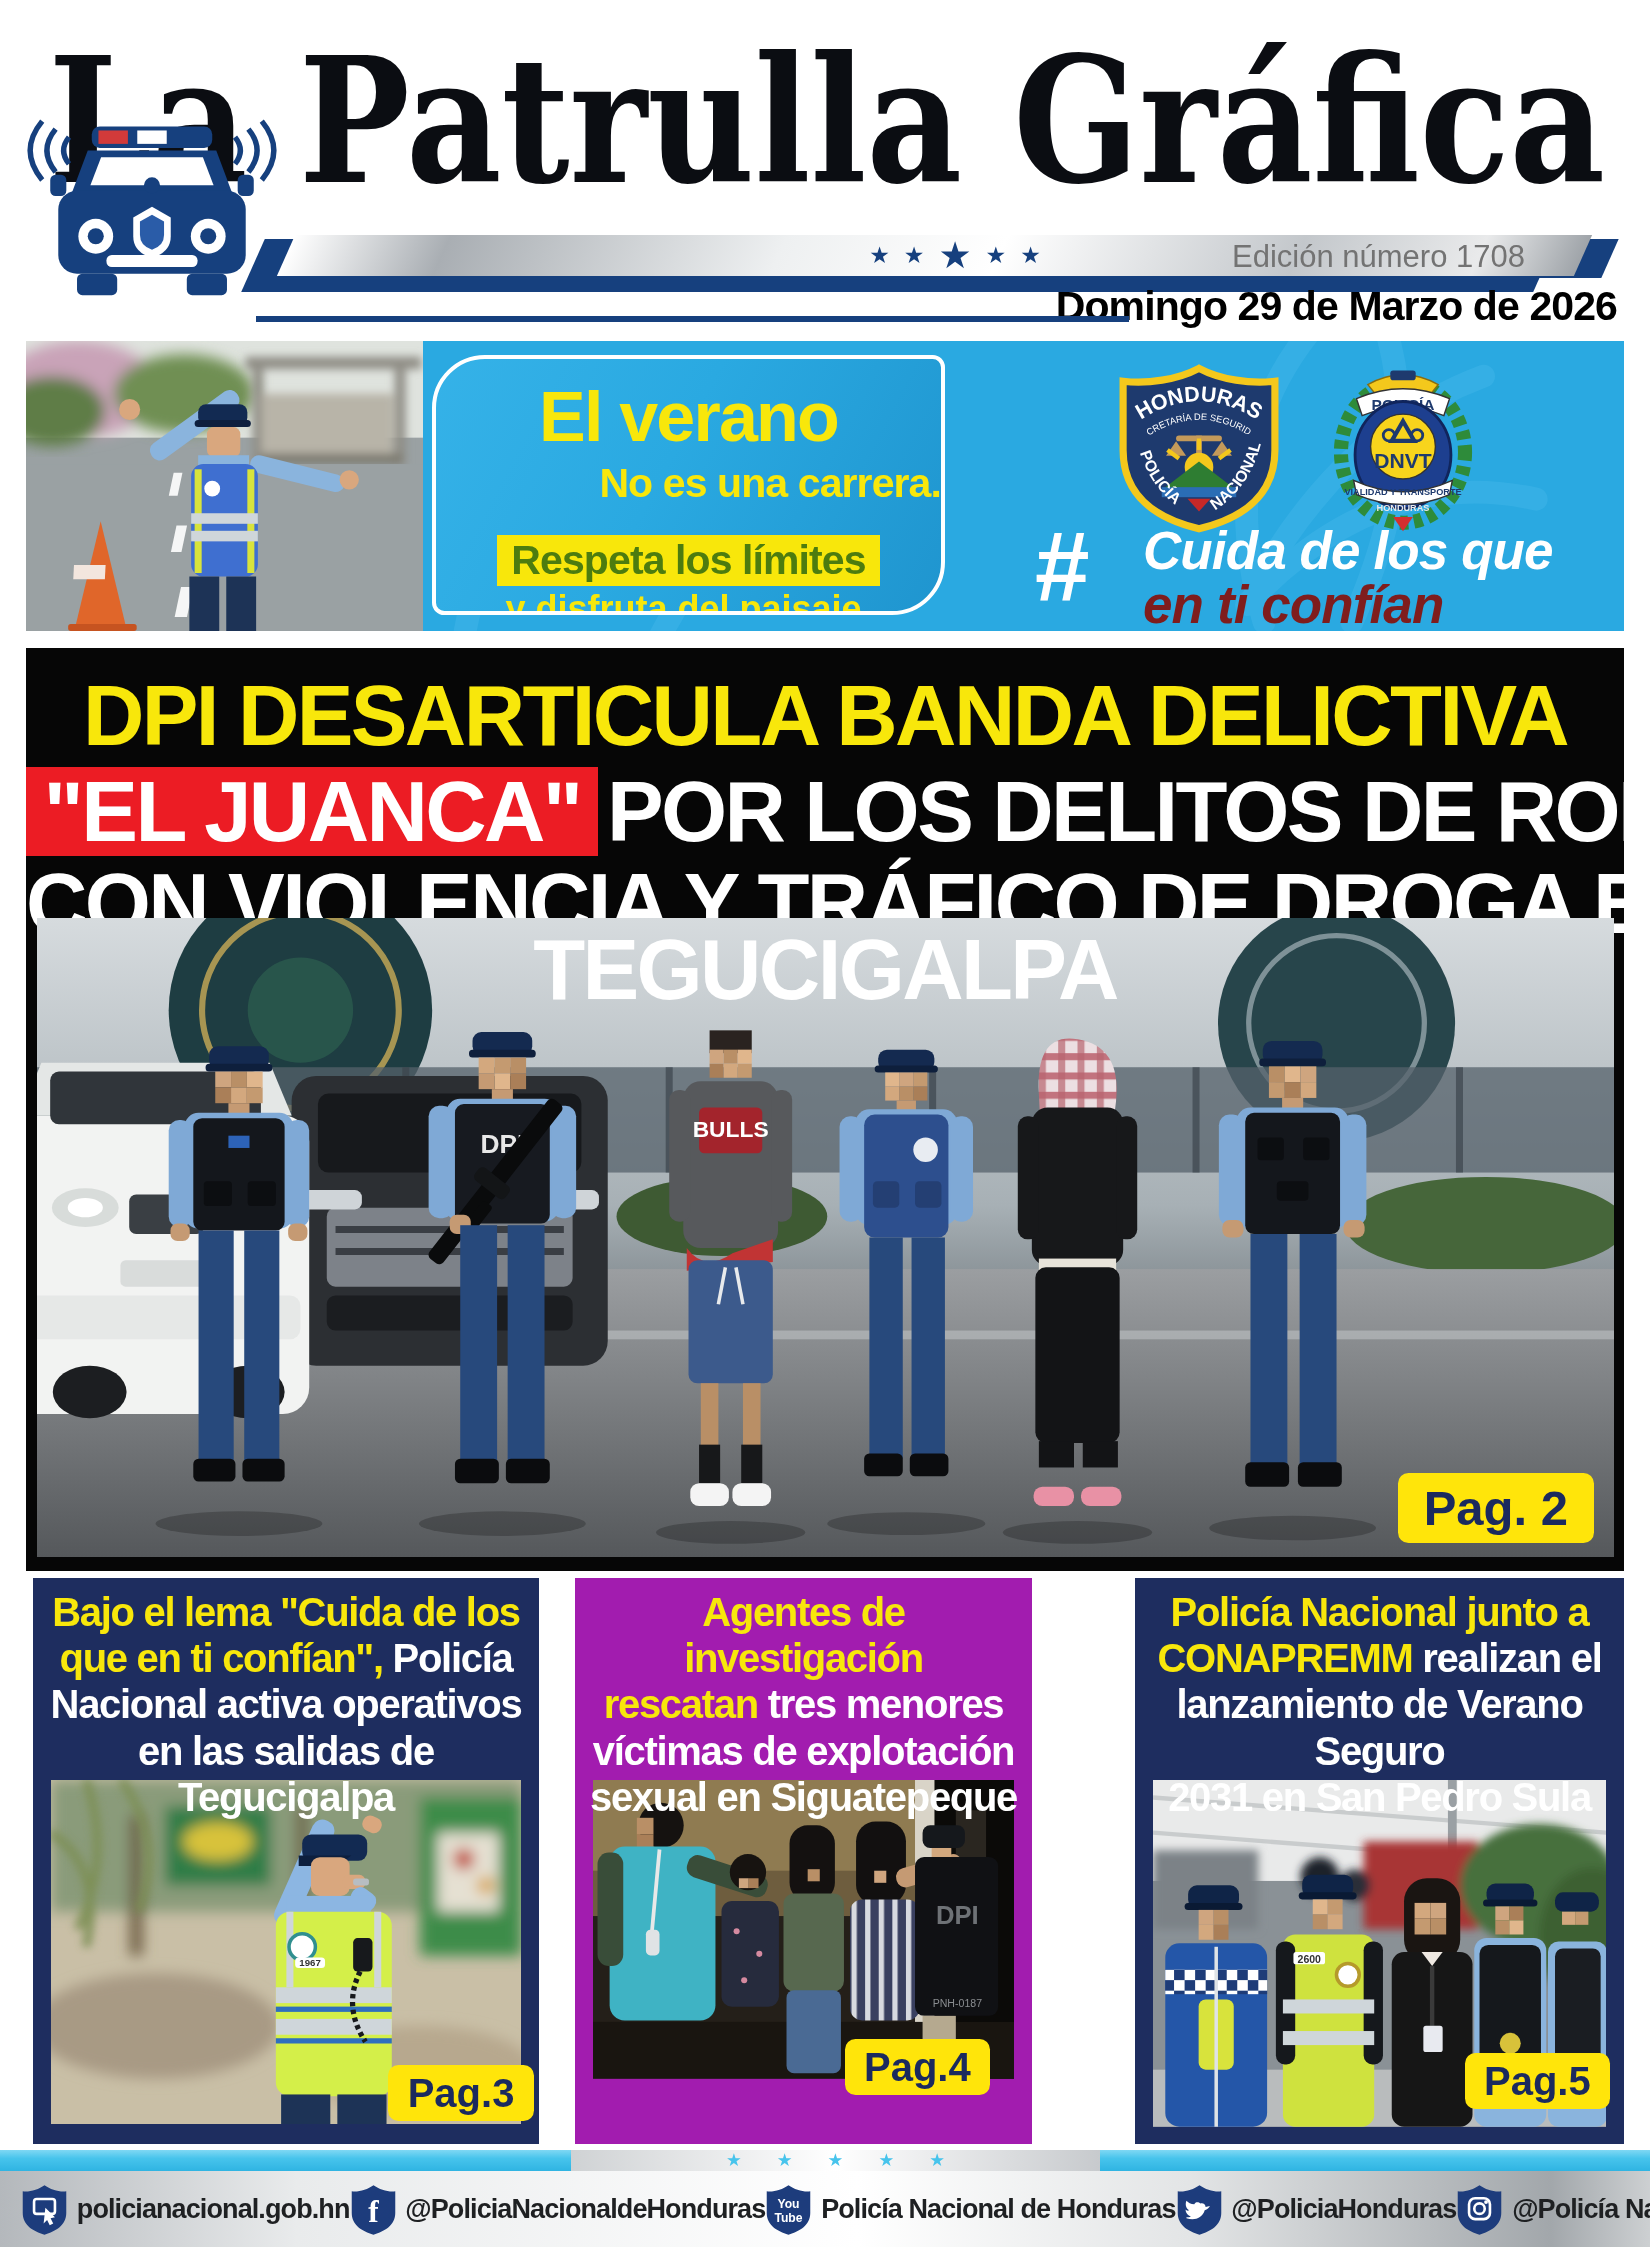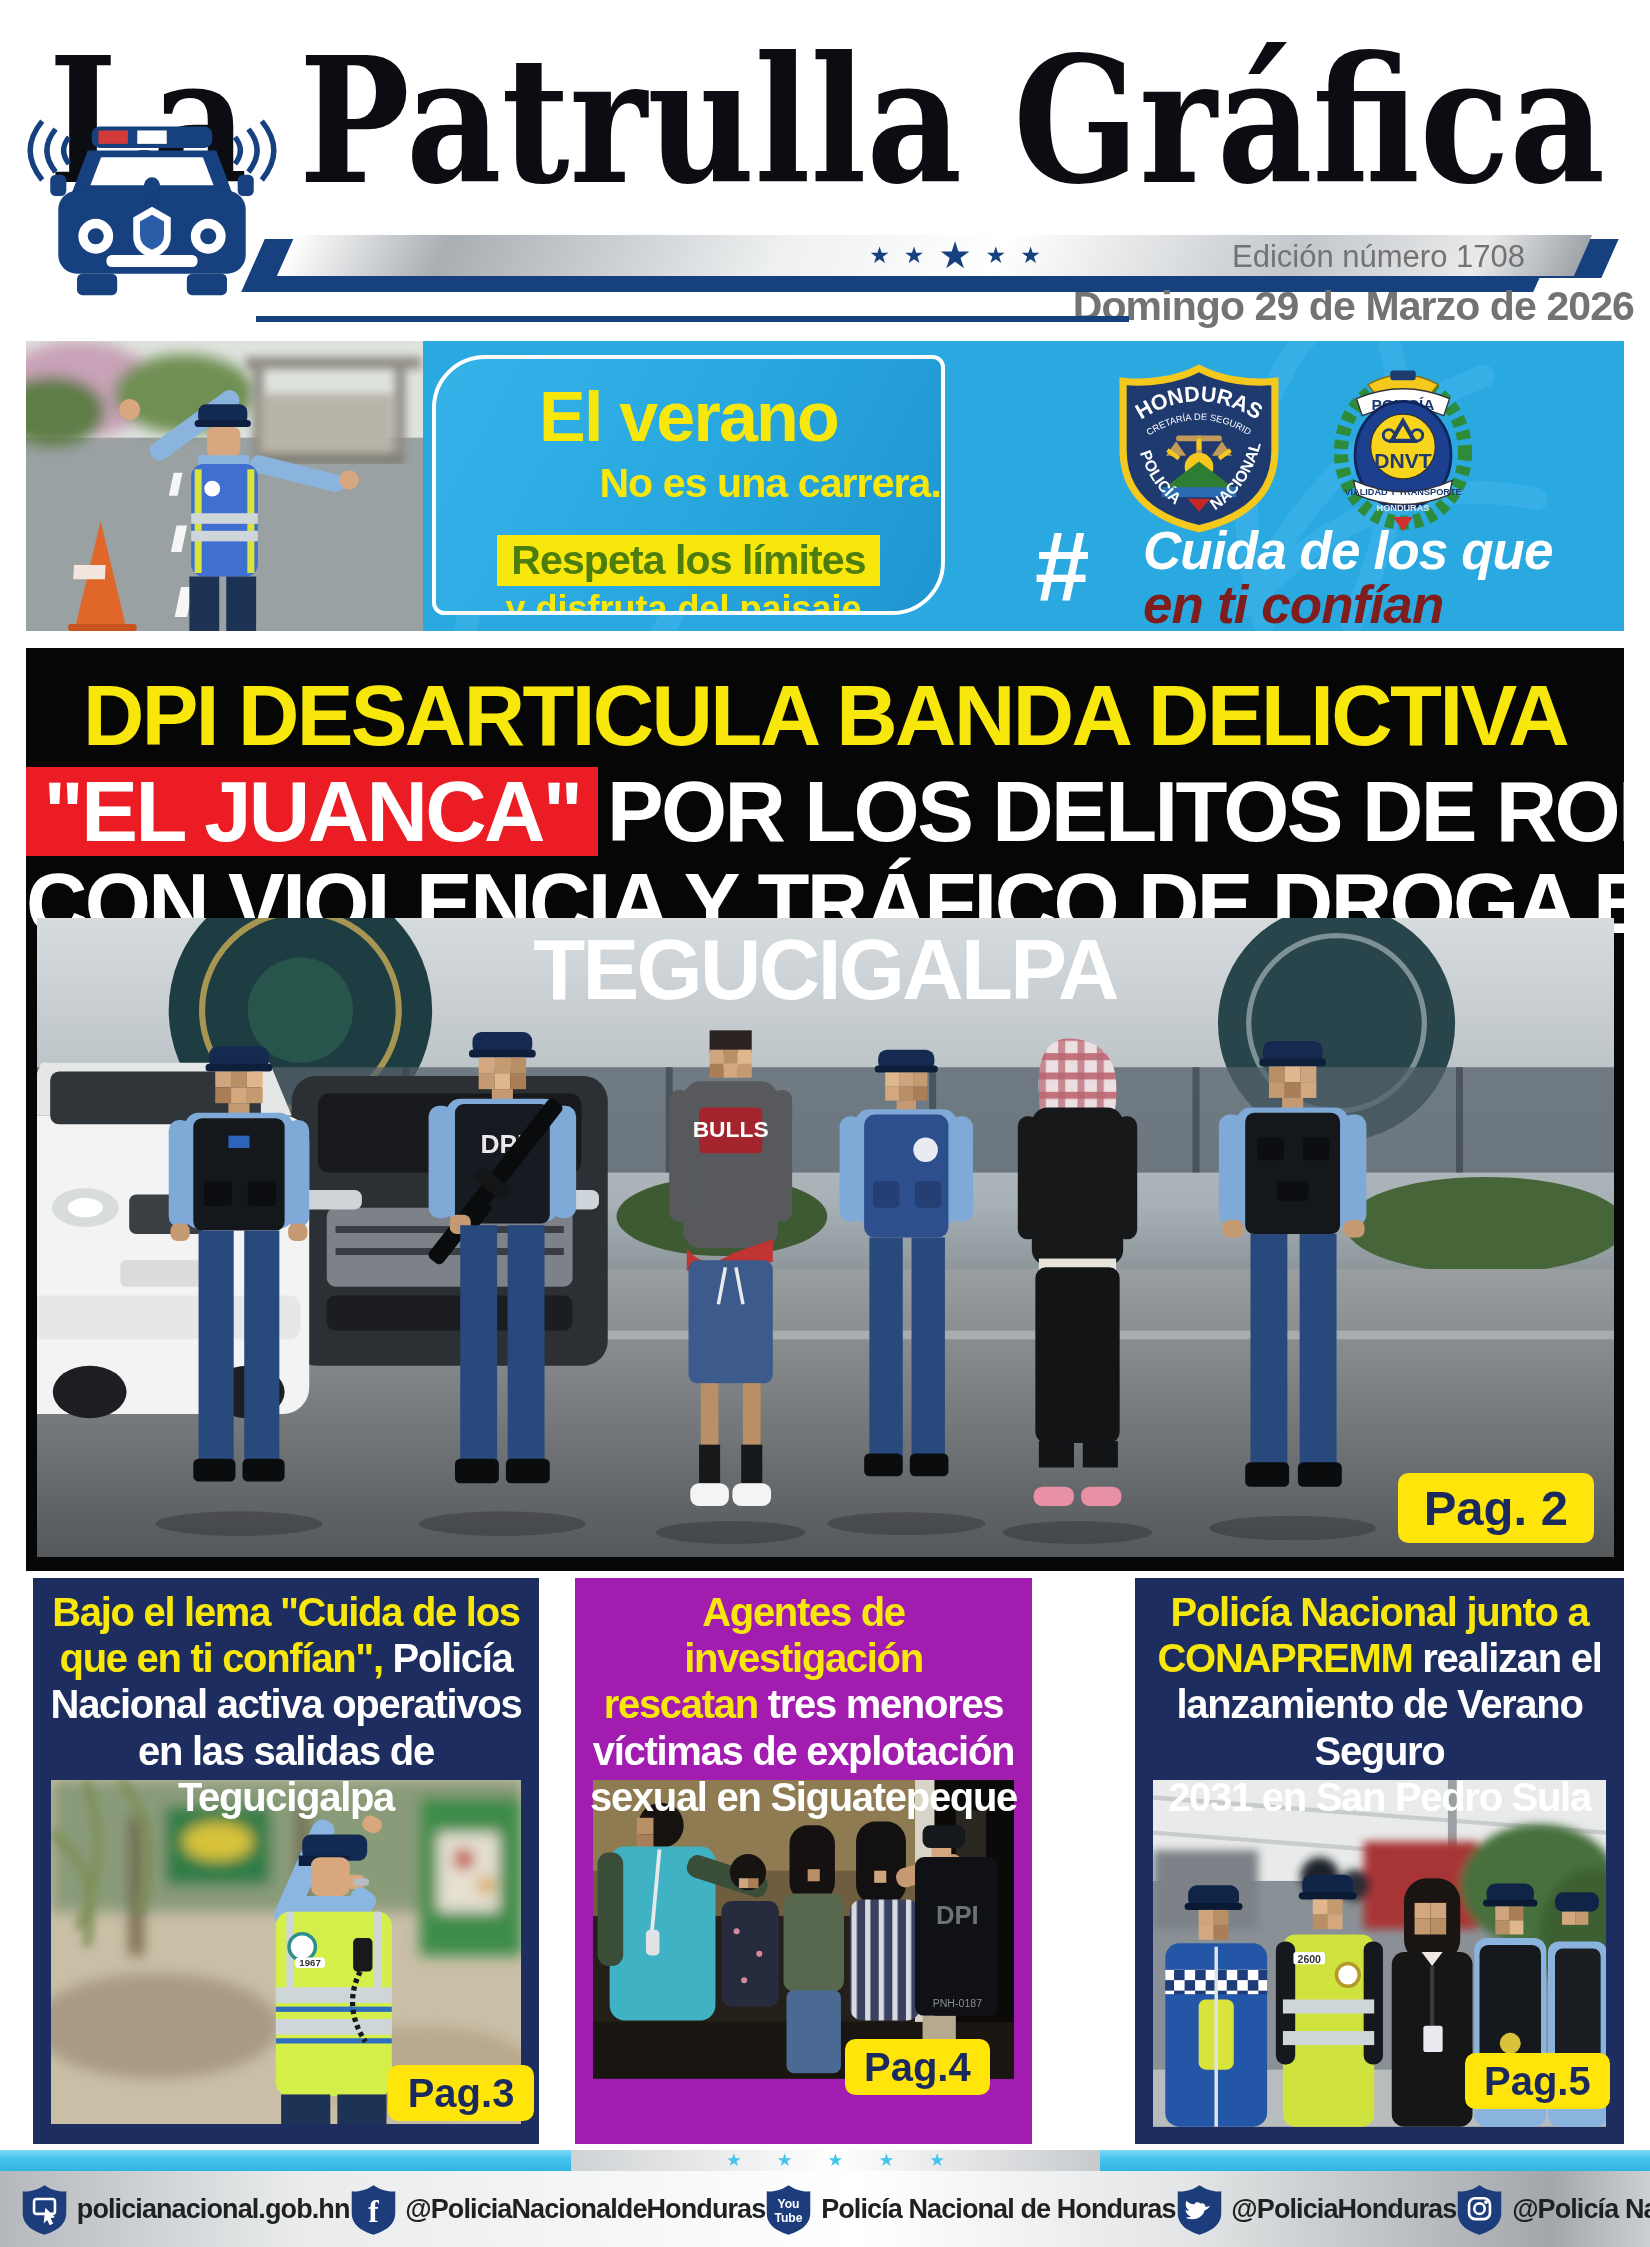--- a/index.html
+++ b/index.html
@@ -14,21 +14,21 @@
   .edition-bar{left:256px;top:235px;width:1343px;height:58px;}
   .ed-navy{position:absolute;left:-3.5px;top:3.5px;width:1292px;height:53px;background:#16407e;transform:skewX(-24deg);}
   .ed-wedge{position:absolute;left:1289px;top:3.5px;width:65px;height:39px;background:#16407e;transform:skewX(-24deg);}
   .ed-grad{position:absolute;left:30px;top:0;width:1297px;height:41px;transform:skewX(-24deg);
     background:linear-gradient(90deg,#ffffff,#a9aeb3 12%,#eef0f1 38%,#ffffff 55%,#c3c7cb 78%,#e9eaeb 92%,#9fa4a9);}
   .ed-stars{position:absolute;left:585px;top:0;width:228px;height:41px;display:flex;align-items:center;
     justify-content:center;gap:14px;color:#16407e;}
   .ed-stars .s{font-size:23px;} .ed-stars .s.big{font-size:37px;}
   .ed-label{position:absolute;right:74px;top:4.4px;font-size:31px;color:#737373;font-weight:500;}
 
-  .date-label{right:16px;top:283px;font-size:41px;font-weight:bold;color:#737373;letter-spacing:-0.9px;}
+  .date-label{right:33px;top:283px;font-size:41px;font-weight:bold;color:#000000;letter-spacing:-0.9px;}
   .date-rule{left:256px;top:316px;width:873px;height:6.1px;background:#16407e;}
 
   
   .banner{left:26px;top:341px;width:1598px;height:290px;background:#2aa9e1;overflow:hidden;}
   .banner-photo{position:absolute;left:0;top:0;width:397px;height:290px;}
   .palms{position:absolute;left:369px;top:0;width:1229px;height:290px;opacity:.5;}
   .msgbox{position:absolute;left:406px;top:14px;width:513px;height:260px;box-sizing:border-box;
     border:4.4px solid #ffffff;border-radius:53px 12.3px 53px 12.3px;
     background:linear-gradient(118deg,#35b2e8 0%,#2aa9e1 45%,#1f95cf 100%);
     text-align:center;overflow:hidden;}

